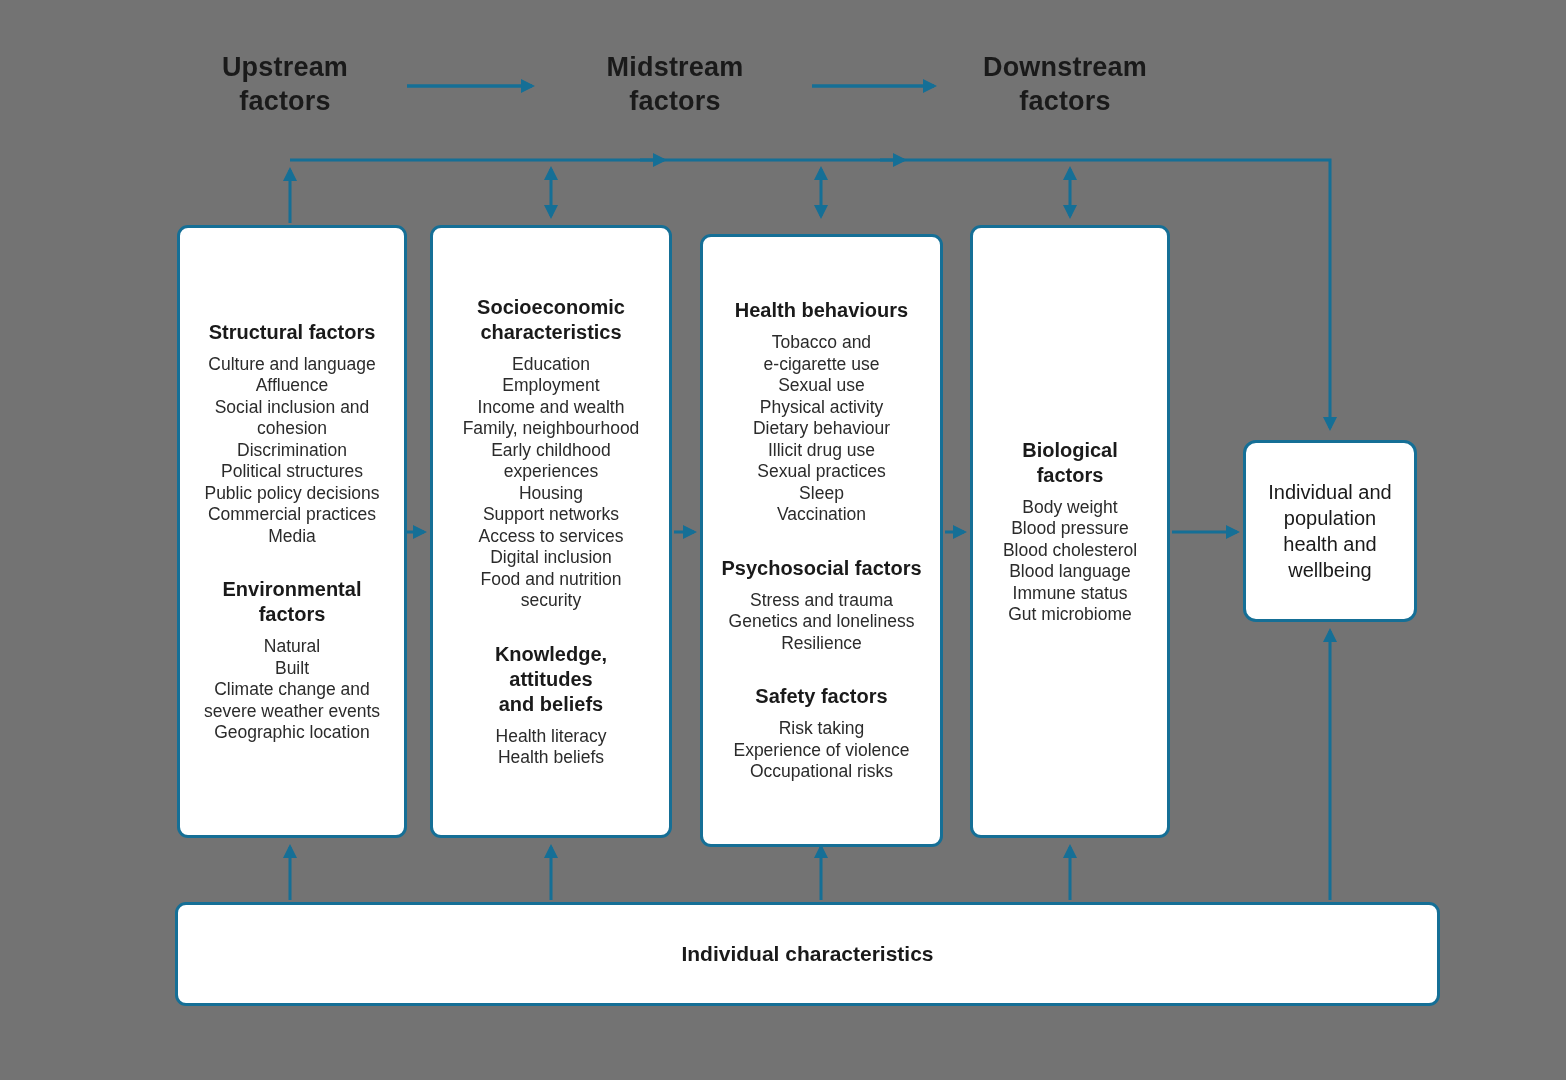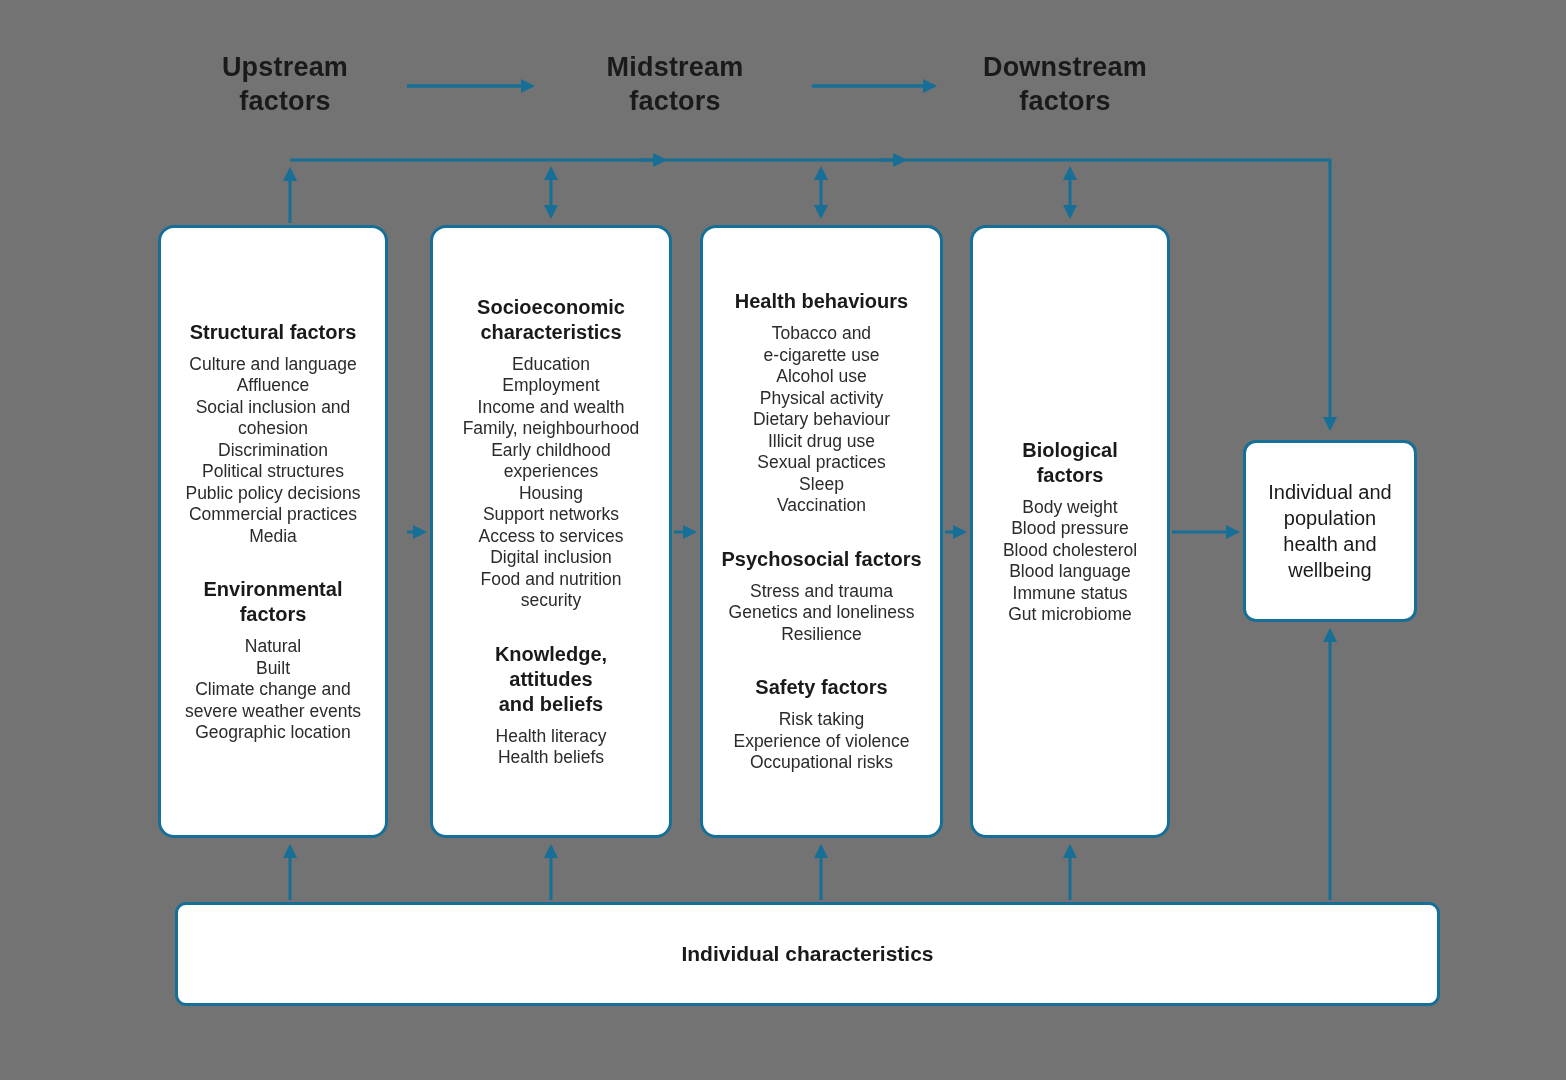--- a/index.html
+++ b/index.html
@@ -17,21 +17,21 @@
   #ah path{fill:var(--accent);stroke:none;}
 
   .stream-label{
     position:absolute;width:260px;text-align:center;
     font-size:27px;line-height:34px;font-weight:700;color:var(--heading-text);
     white-space:pre-line;letter-spacing:0.2px;
   }
 
   .col-box{
     position:absolute;top:225px;height:613px;box-sizing:border-box;
-    border:3px solid var(--accent);border-radius:16px;background:#fff;
+    border:3px solid var(--accent);border-radius:11px;background:#fff;
     display:flex;flex-direction:column;justify-content:center;align-items:center;
     gap:30px;padding:6px;
   }
   .section{text-align:center;}
   .heading{
     font-size:20px;line-height:25px;font-weight:700;color:var(--heading-text);
     white-space:pre-line;margin-bottom:9px;
   }
   .items{font-size:17.5px;line-height:21.5px;color:var(--body-text);}
   .items .item{white-space:pre-line;}
@@ -90,21 +90,21 @@
     <path class="w3" d="M1330 900 L1330 631" marker-end="url(#ah)"></path>
   </svg>
 
   <div class="stream-label" style="left:155px;top:50px;">Upstream
 factors</div>
   <div class="stream-label" style="left:545px;top:50px;">Midstream
 factors</div>
   <div class="stream-label" style="left:935px;top:50px;">Downstream
 factors</div>
 
-  <div class="col-box" style="left:158px;width:230px;">
+  <div class="col-box" style="left:177px;width:230px;">
     <div class="section">
       <div class="heading">Structural factors</div>
       <div class="items">
           <div class="item">Culture and language</div>
           <div class="item">Affluence</div>
           <div class="item">Social inclusion and
 cohesion</div>
           <div class="item">Discrimination</div>
           <div class="item">Political structures</div>
           <div class="item">Public policy decisions</div>
@@ -148,27 +148,27 @@
       <div class="heading">Knowledge,
 attitudes
 and beliefs</div>
       <div class="items">
           <div class="item">Health literacy</div>
           <div class="item">Health beliefs</div>
         </div>
     </div>
   </div>
 
-  <div class="col-box" style="left:700px;width:243px;">
+  <div class="col-box" style="left:700px;width:243px;margin-top:9px;">
     <div class="section">
       <div class="heading">Health behaviours</div>
       <div class="items">
           <div class="item">Tobacco and
 e-cigarette use</div>
-          <div class="item">Alcohol use</div>
+          <div class="item">Sexual use</div>
           <div class="item">Physical activity</div>
           <div class="item">Dietary behaviour</div>
           <div class="item">Illicit drug use</div>
           <div class="item">Sexual practices</div>
           <div class="item">Sleep</div>
           <div class="item">Vaccination</div>
         </div>
     </div>
     <div class="section">
       <div class="heading">Psychosocial factors</div>

